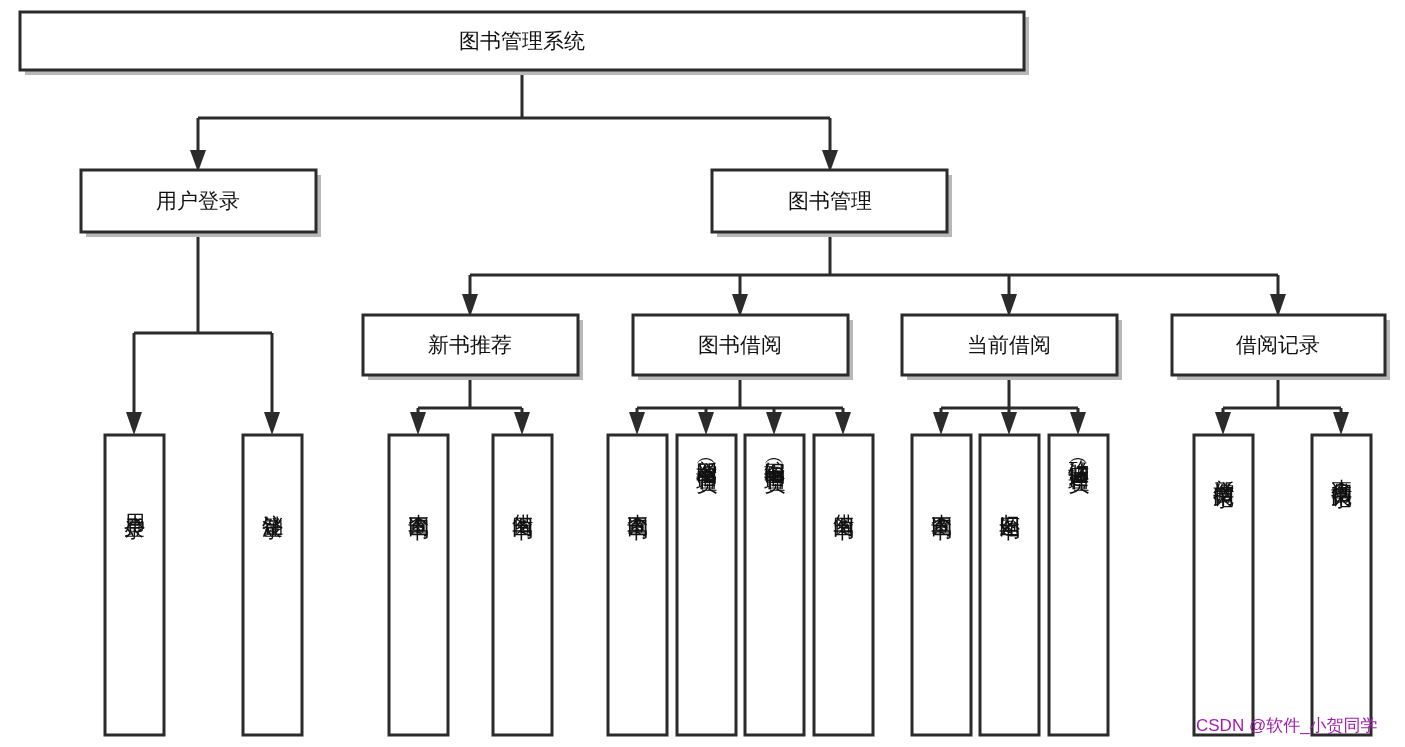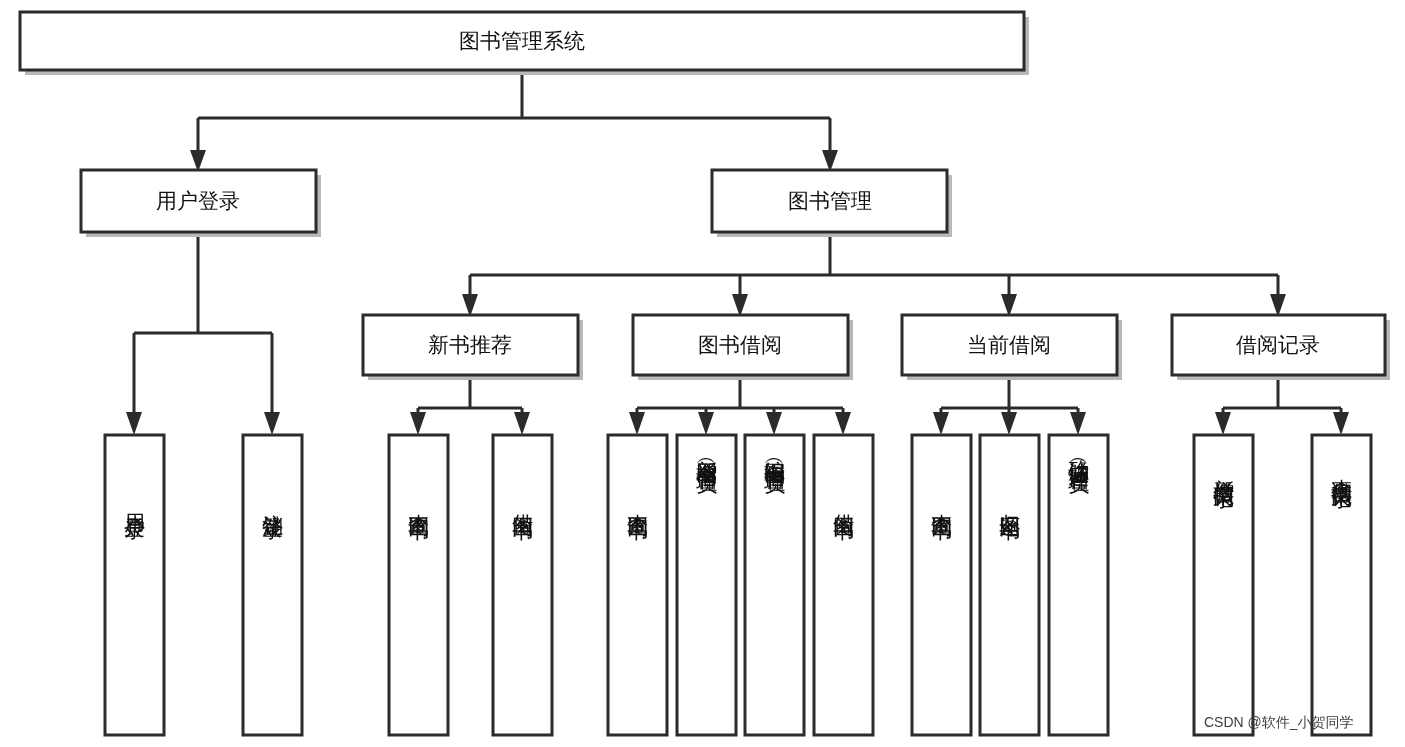--- a/index.html
+++ b/index.html
@@ -66,24 +66,23 @@
     line-height: 1.08;
     color: #111111;
     letter-spacing: 2px;
     white-space: nowrap;
   }
   .watermark {
     position: absolute;
     left: 1196px;
     top: 714px;
     font-family: "Liberation Sans", "DejaVu Sans", sans-serif;
-    font-size: 14px;
-    color: #404040;
+    font-size: 17px;
+    color: #a21caf;
     white-space: nowrap;
-    margin-left: 8px;
   }
 </style>
 </head>
 <body>
 
 <div id="diagram-root">
 
   <svg id="tree-svg" viewBox="0 0 1405 747">
 
     <g>

